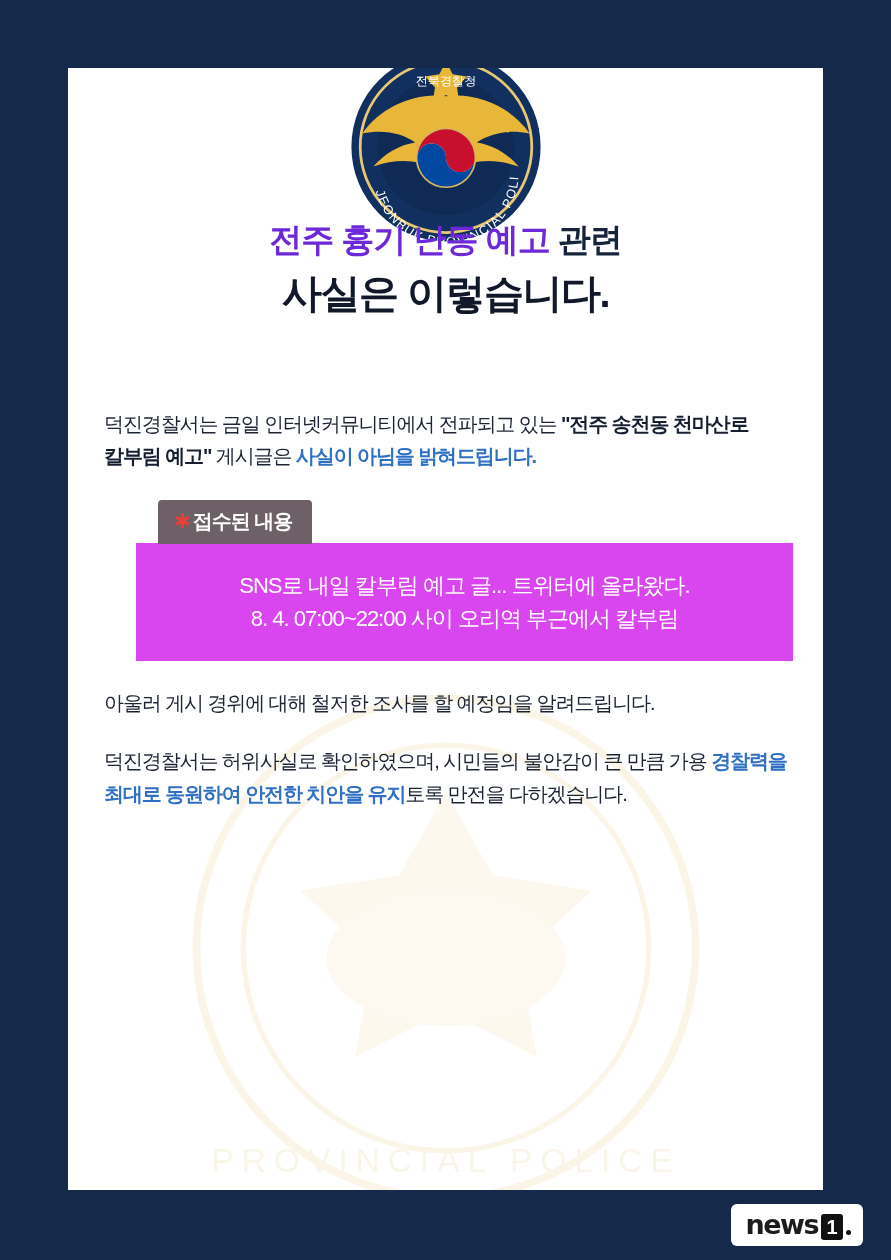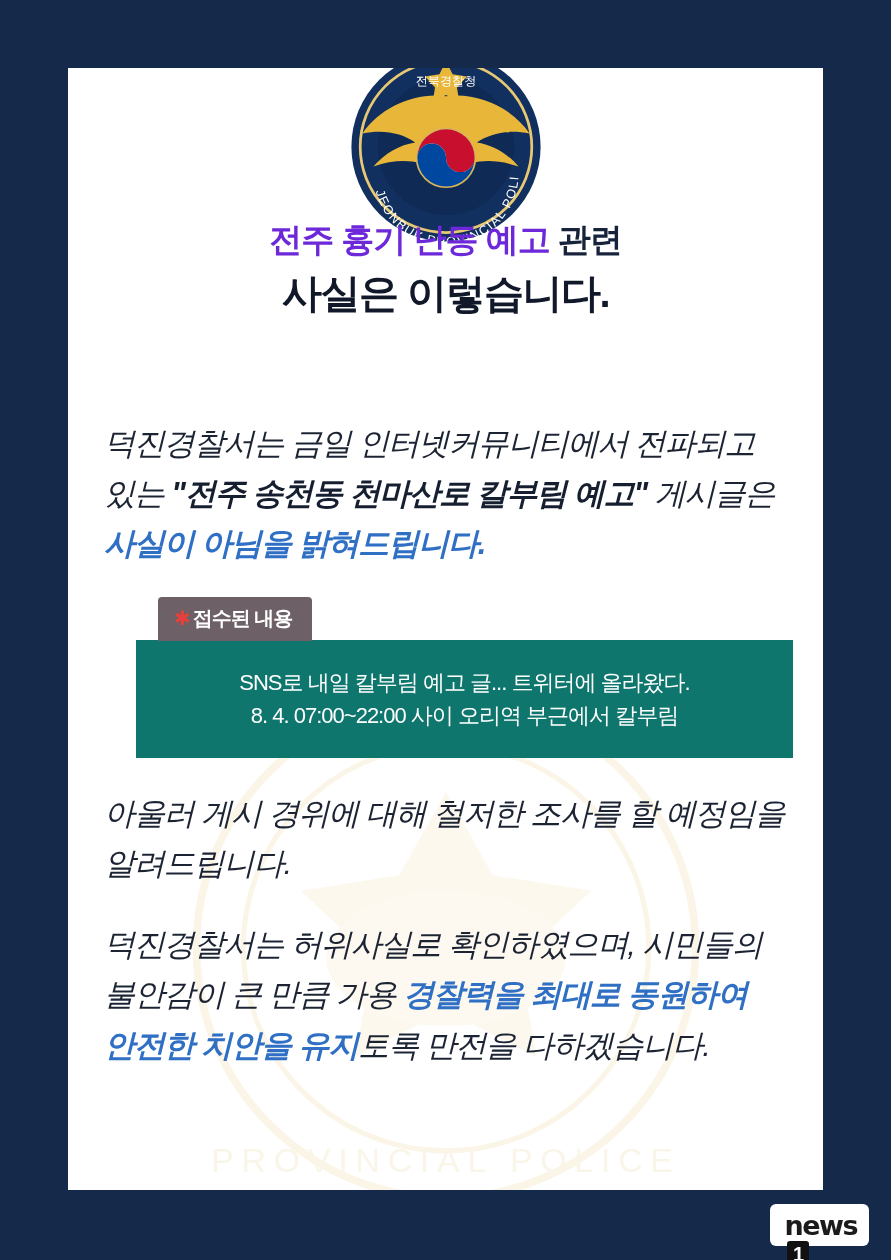--- a/index.html
+++ b/index.html
@@ -85,27 +85,26 @@
   }
 
   
   #body {
     position: absolute;
     left: 36px;
     right: 30px;
     top: 320px;
   }
   .para {
-    font-size: 31px;
+    font-size: 20px;
     line-height: 1.62;
     color: #1c2433;
     letter-spacing: -1.1px;
     margin-bottom: 26px;
     word-break: keep-all;
-    font-style: italic;
   }
   .b {
     font-weight: bold;
     color: #161f30;
   }
   .blue {
     color: #2f6fc4;
     font-weight: bold;
   }
   .star {
@@ -130,43 +129,42 @@
     border-radius: 4px 4px 0 0;
     position: relative;
     left: 22px;
     bottom: -1px;
   }
   #received-tag .star {
     color: #e6403a;
     margin-right: 3px;
   }
   #received-box {
-    background: #0f766e;
+    background: #d946ef;
     color: #ffffff;
     padding: 26px 20px 26px 20px;
     text-align: center;
   }
   #received-box .r-line {
     font-size: 22px;
     line-height: 1.5;
     letter-spacing: -1px;
   }
 
   
   #news-logo {
     position: absolute;
-    right: 22px;
+    right: 28px;
     bottom: 14px;
     background: #ffffff;
     border-radius: 6px;
     padding: 6px 12px 6px 14px;
     display: flex;
-    align-items: flex-start;
+    align-items: flex-end;
     height: 30px;
-    flex-direction: column;
   }
   #news-logo .word {
     font-size: 27px;
     font-weight: bold;
     color: #1b1b1b;
     letter-spacing: -1.5px;
     font-family: "DejaVu Sans", sans-serif;
   }
   #news-logo .one {
     display: inline-block;

